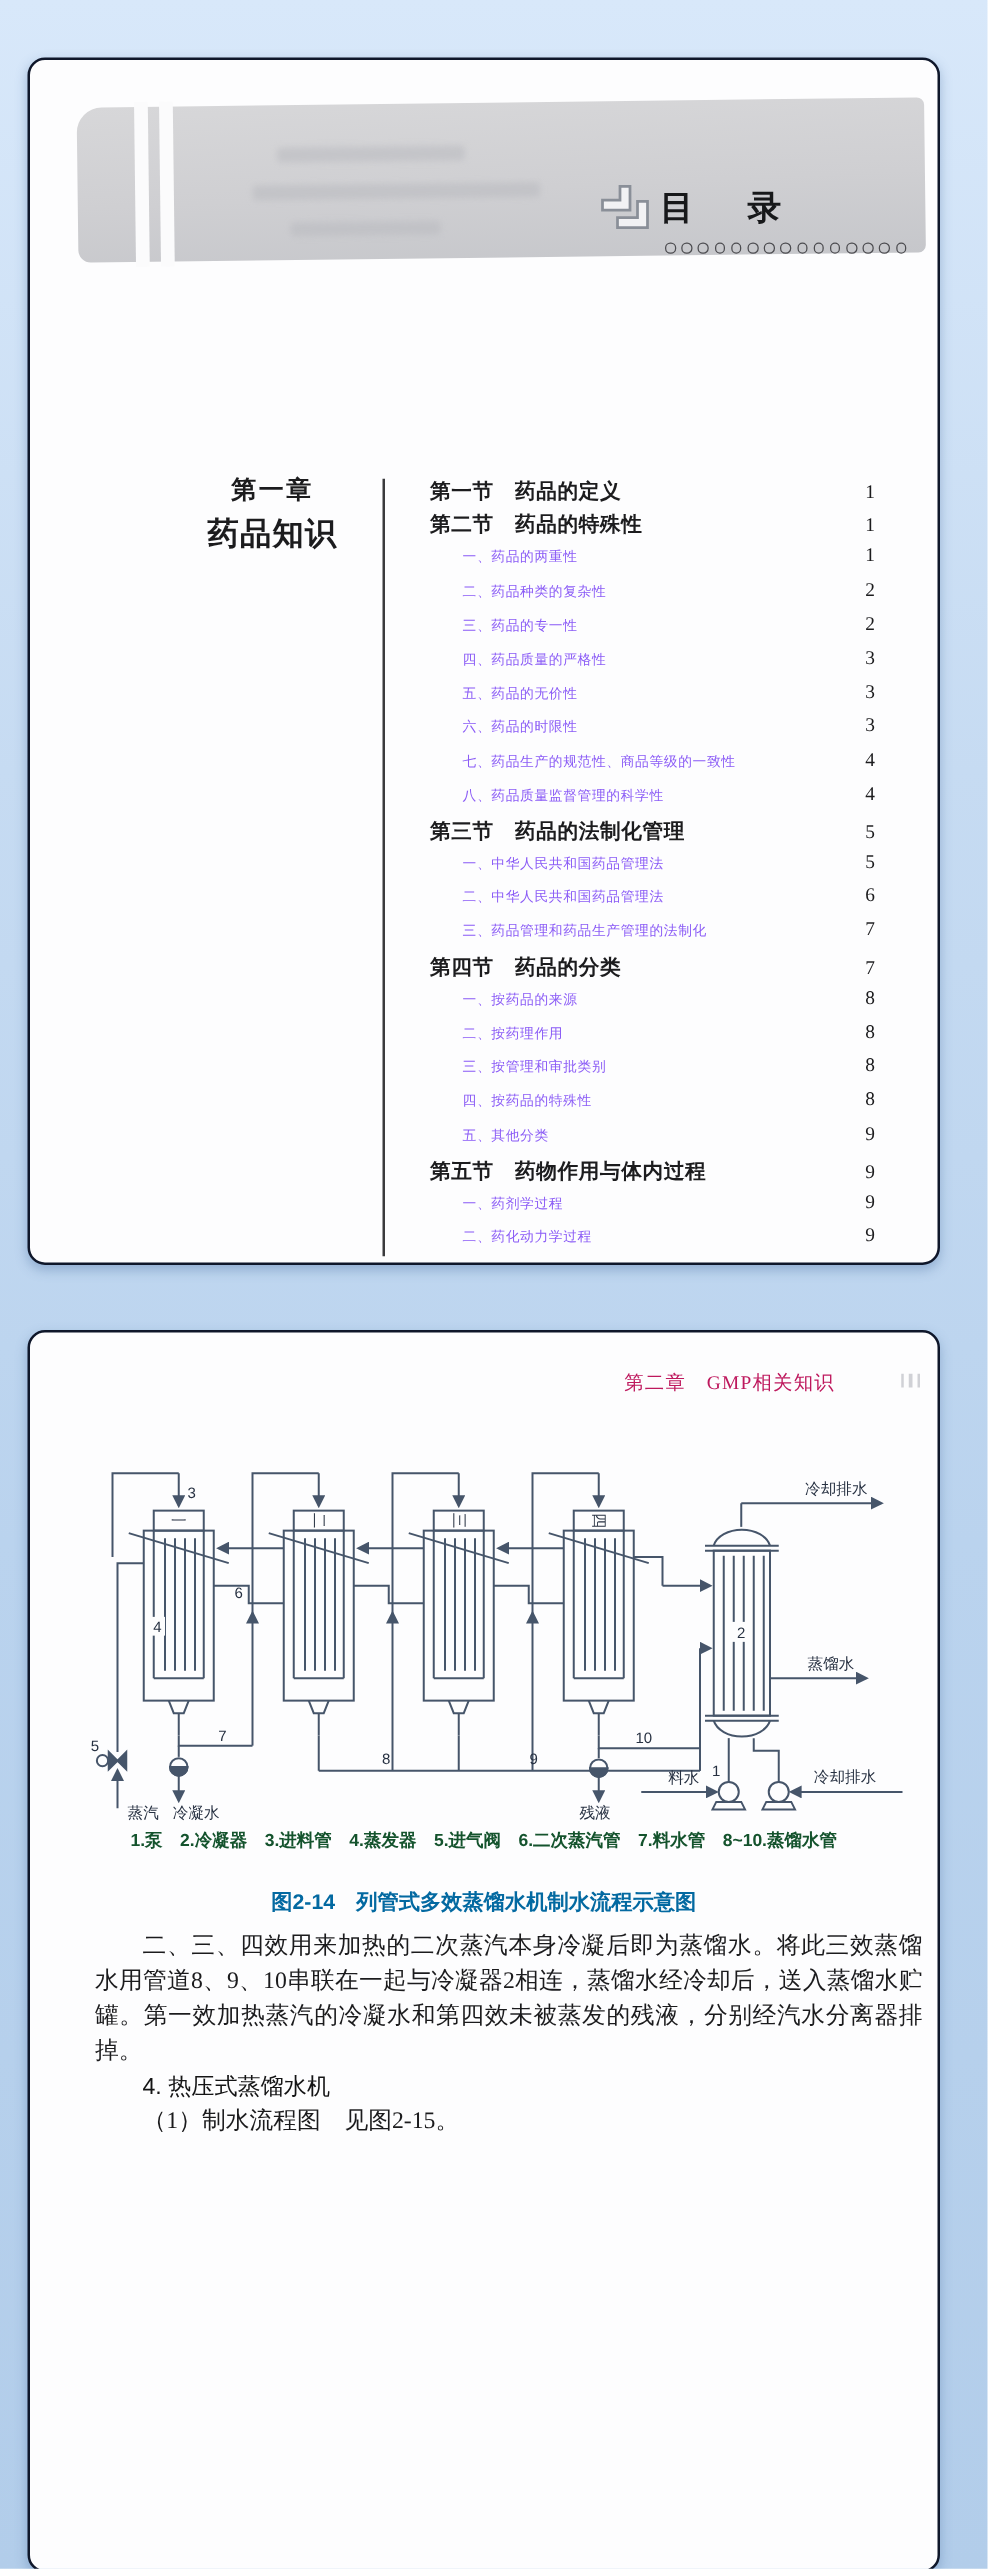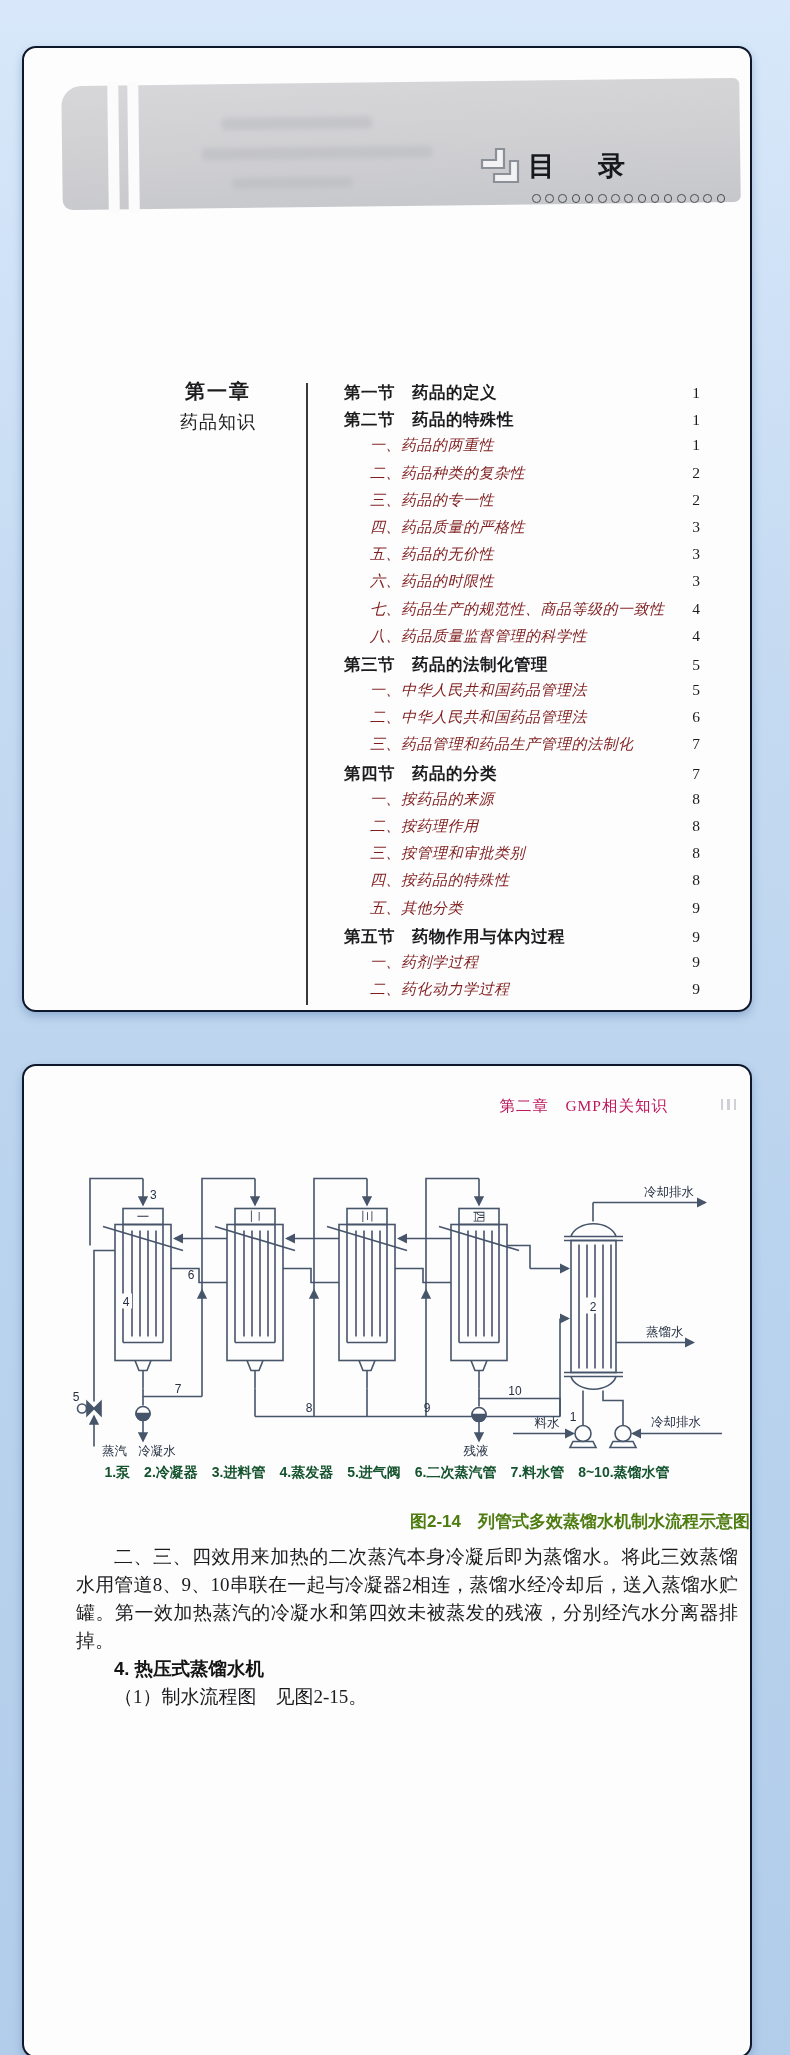--- a/index.html
+++ b/index.html
@@ -20,47 +20,47 @@
   .scanband .stripe{position:absolute;top:-4px;height:132px;width:11px;background:#fbfbfc;}
   .ghost{position:absolute;background:#b9babf;opacity:.55;filter:blur(2.5px);border-radius:3px;}
   .toc-title{position:absolute;left:504px;top:100px;font-size:27px;font-weight:bold;
     letter-spacing:8px;color:#17181a;font-family:"Liberation Serif",serif;}
   .title-icon{position:absolute;left:450px;top:98px;width:52px;height:48px;}
   .dots{position:absolute;left:508px;top:146px;display:flex;gap:4.6px;}
   .dots i{width:6.6px;height:6.6px;border:1.3px solid #4c4c50;border-radius:50%;background:transparent;}
 
   .chapter{position:absolute;left:94px;top:330px;width:200px;text-align:center;}
   .chapter .l1{font-size:20px;font-weight:bold;letter-spacing:2px;}
-  .chapter .l2{font-size:18px;font-weight:normal;letter-spacing:1px;margin-top:5px;}
+  .chapter .l2{font-size:25px;font-weight:bold;letter-spacing:1px;margin-top:5px;}
   .vdivider{position:absolute;left:282px;top:335px;width:2px;height:622px;background:#3a3a3c;}
 
   .toc{position:absolute;left:320px;top:334px;width:356px;}
   .toc-row{display:flex;align-items:baseline;height:27.2px;}
   .toc-row .lbl{white-space:nowrap;}
   .toc-row.section .lbl{font-size:16.5px;font-weight:bold;letter-spacing:.5px;}
   .toc-row.sub{padding-left:26px;}
-  .toc-row.sub .lbl{font-size:15px;color:#7f1d1d;letter-spacing:.5px;font-style:italic;}
+  .toc-row.sub .lbl{font-size:11px;color:#8b5cf6;letter-spacing:.5px;}
   .toc-row .fill{flex:1;}
   .toc-row .pg{width:22px;text-align:right;font-size:15.5px;}
 
   
   .p2-header{position:absolute;top:30px;right:82px;font-size:15.5px;color:#be185d;letter-spacing:1px;}
   .artifact{position:absolute;top:33px;right:14px;display:flex;gap:4px;opacity:.45;}
   .artifact i{width:2.5px;height:11px;background:#9b9ea6;display:block;}
   .diagram{position:absolute;left:36px;top:84px;width:686px;height:316px;}
   .dlbl{font-family:"Liberation Sans","DejaVu Sans",sans-serif;font-size:12.5px;fill:#273142;}
   .dnum{font-family:"Liberation Sans","DejaVu Sans",sans-serif;font-size:12px;fill:#273142;}
   .legend{position:absolute;left:30px;top:398px;width:666px;text-align:center;
     font-family:"Liberation Sans","DejaVu Sans",sans-serif;font-size:14px;font-weight:600;color:#14532d;}
-  .caption{position:absolute;left:0;top:444px;width:726px;text-align:right;
-    font-family:"Liberation Sans","DejaVu Sans",sans-serif;font-size:17px;font-weight:bold;color:#4d7c0f;}
+  .caption{position:absolute;left:0;top:444px;width:726px;text-align:center;
+    font-family:"Liberation Sans","DejaVu Sans",sans-serif;font-size:17px;font-weight:bold;color:#0369a1;}
   .bodytext{position:absolute;left:52px;top:477px;width:662px;font-size:19px;line-height:28px;
     text-align:justify;color:#1b1b1d;}
   .bodytext p{margin:0;text-indent:38px;}
-  .bodytext h4{margin:0;font-size:18.5px;padding-left:38px;font-weight:bold;
+  .bodytext h4{margin:0;font-size:18.5px;padding-left:38px;font-weight:normal;
     font-family:"Liberation Sans","DejaVu Sans",sans-serif;line-height:28px;color:#141415;}
 </style>
 </head>
 <body>
 
 <div class="card" id="card1">
   <div class="scanband">
     <div class="stripe" style="left:46px"></div>
     <div class="stripe" style="left:66px"></div>
     <div class="ghost" style="left:160px;top:34px;width:150px;height:12px"></div>

